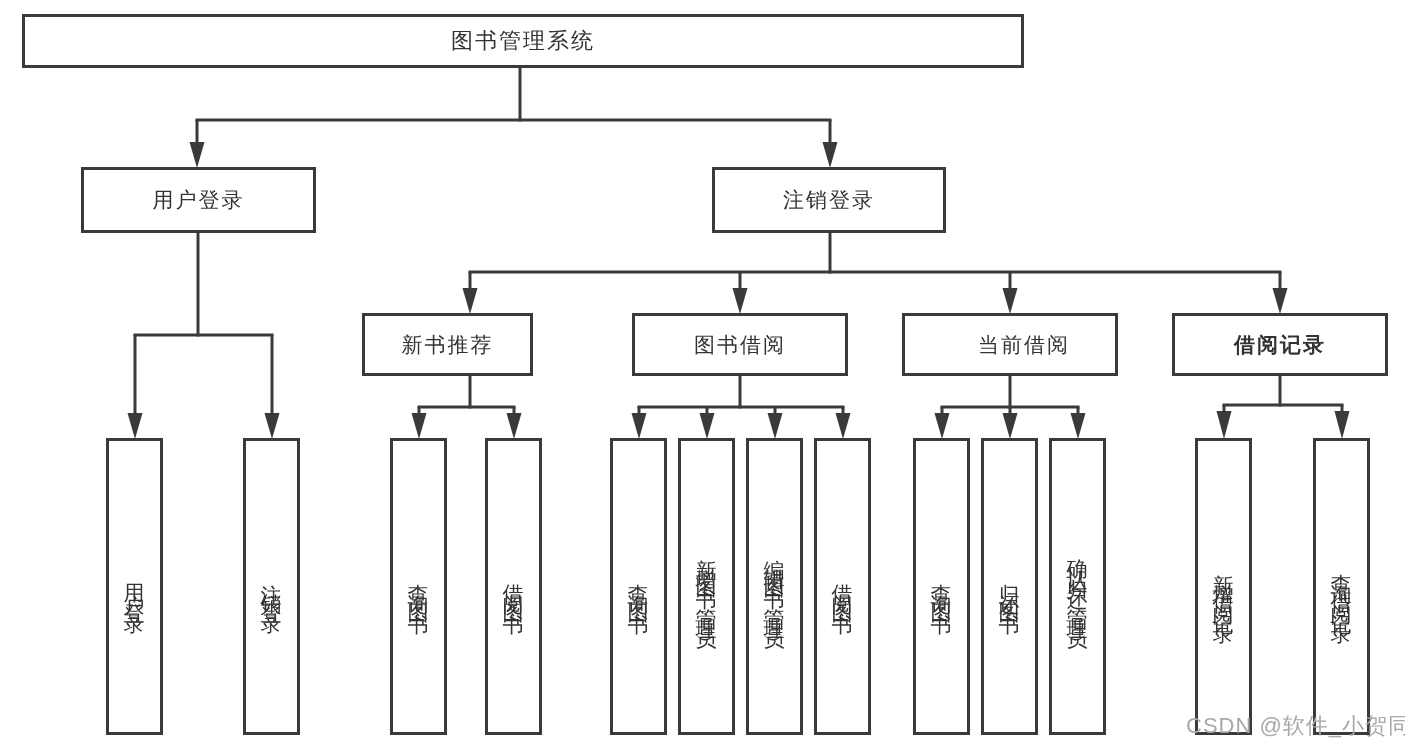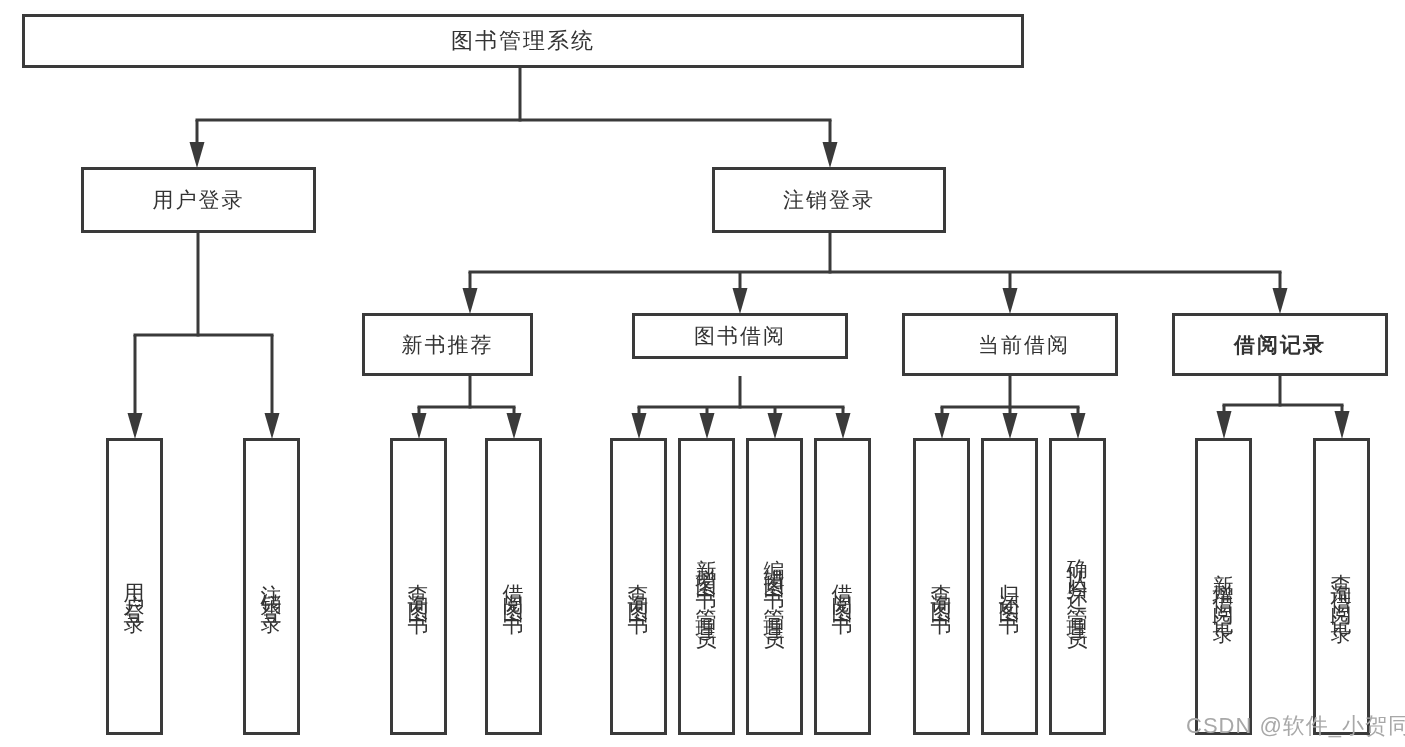--- a/index.html
+++ b/index.html
@@ -119,21 +119,21 @@
   <div class="box" style="left:81px; top:167px; width:235px; height:66px;">
     <span>用户登录</span>
   </div>
   <div class="box" style="left:712px; top:167px; width:234px; height:66px;">
     <span>注销登录</span>
   </div>
 
   <div class="box" style="left:362px; top:313px; width:171px; height:63px;">
     <span>新书推荐</span>
   </div>
-  <div class="box" style="left:632px; top:313px; width:216px; height:46px;">
+  <div class="box" style="left:632px; top:313px; width:216px; height:63px;">
     <span>图书借阅</span>
   </div>
   <div class="box" style="left:902px; top:313px; width:216px; height:63px;padding-left:28px;">
     <span>当前借阅</span>
   </div>
   <div class="box" style="left:1172px; top:313px; width:216px; height:63px;font-weight:bold;">
     <span>借阅记录</span>
   </div>
 
   <div class="box leaf" style="left:106px; top:438px; width:57px; height:297px;">

